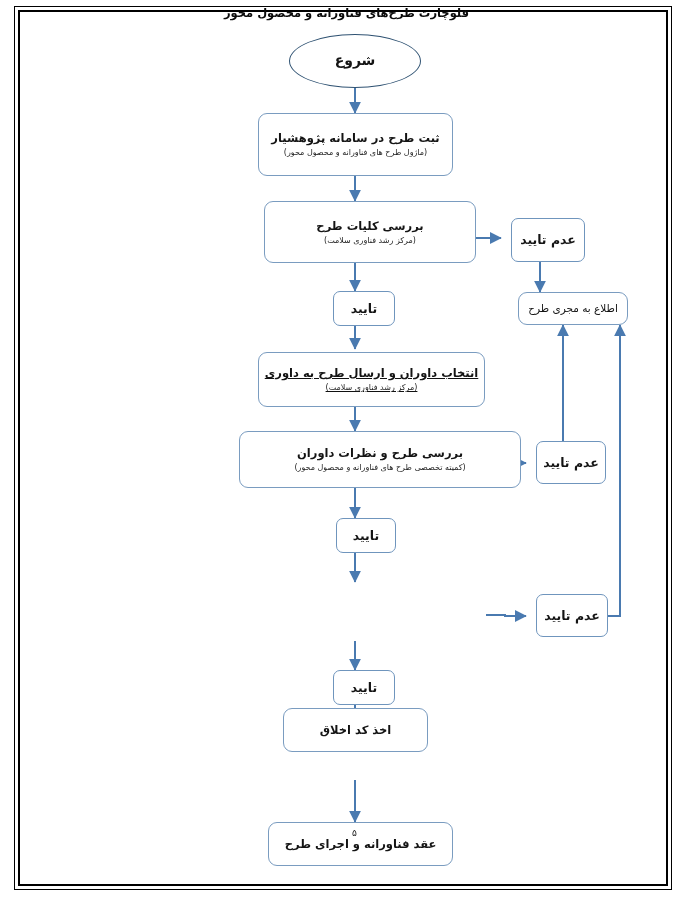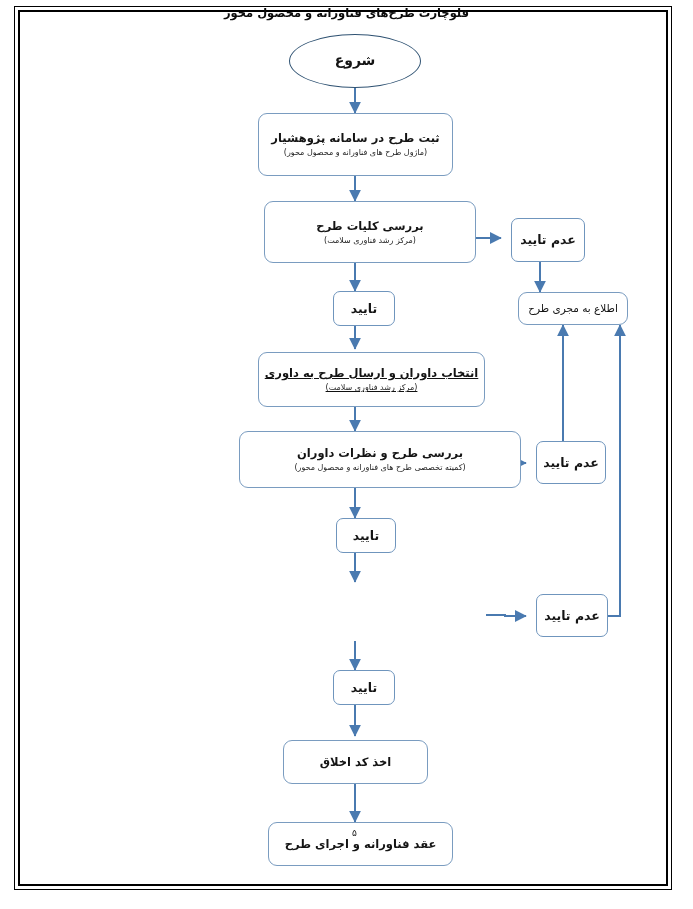--- a/index.html
+++ b/index.html
@@ -226,21 +226,21 @@
 
 
   <div class="node small" style="left:528px; top:594px; width:72px; height:43px;">
     <div class="ttl">عدم تایید</div>
   </div>
 
   <div class="node small" style="left:325px; top:670px; width:62px; height:35px;">
     <div class="ttl">تایید</div>
   </div>
 
-  <div class="node" style="left:283px; top:740px; width:145px; height:44px;">
+  <div class="node" style="left:283px; top:708px; width:145px; height:44px;">
     <div class="ttl">اخذ کد اخلاق</div>
   </div>
 
   <div class="node" style="left:268px; top:822px; width:185px; height:44px;">
     <div class="ttl">عقد فناورانه و اجرای طرح</div>
     <span class="sup-mark" style="left:83px; top:5px;">۵</span>
   </div>
 
 </div>
 

